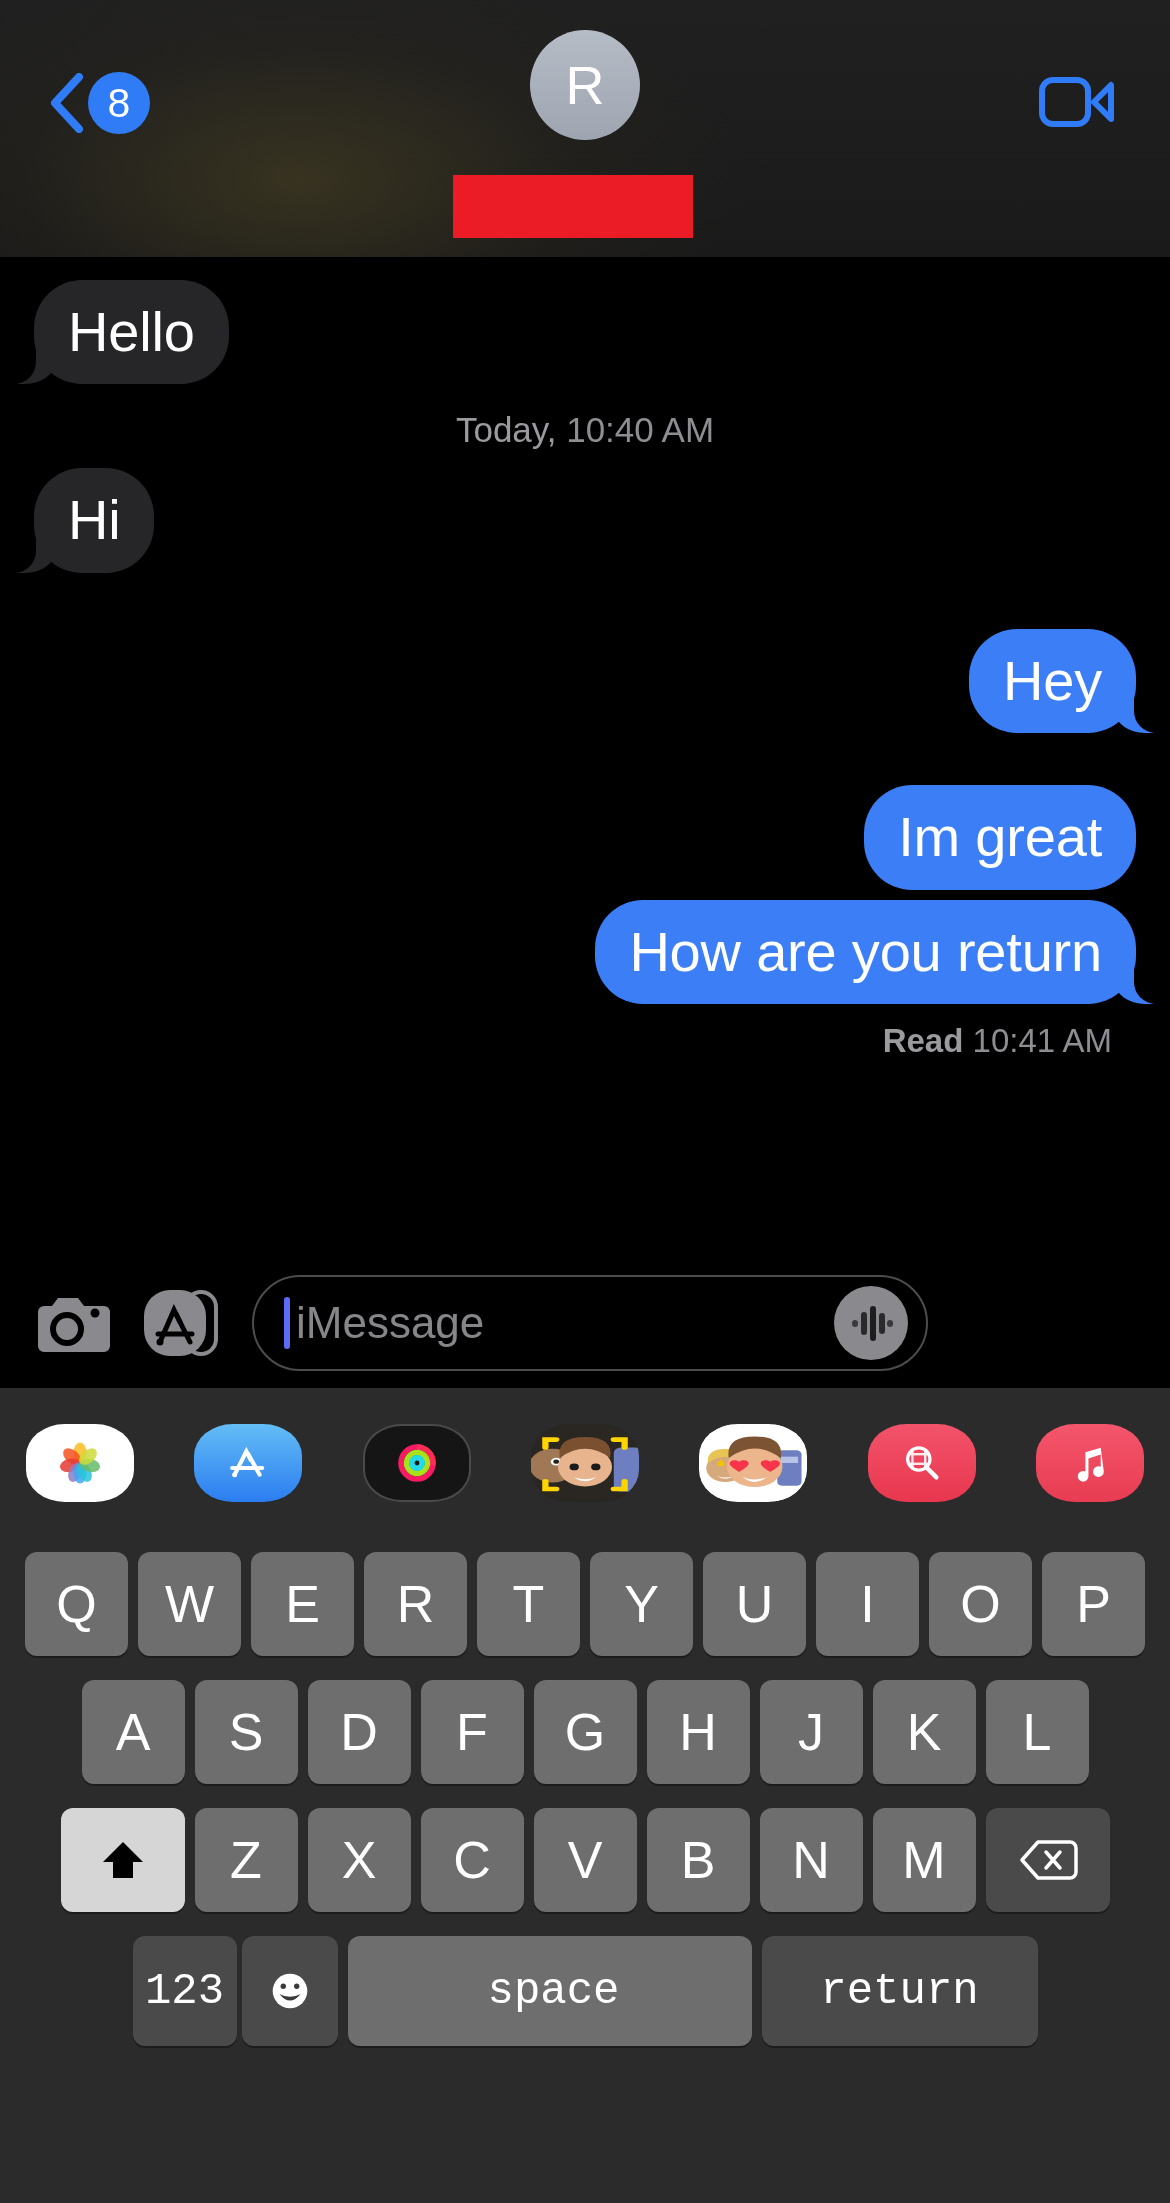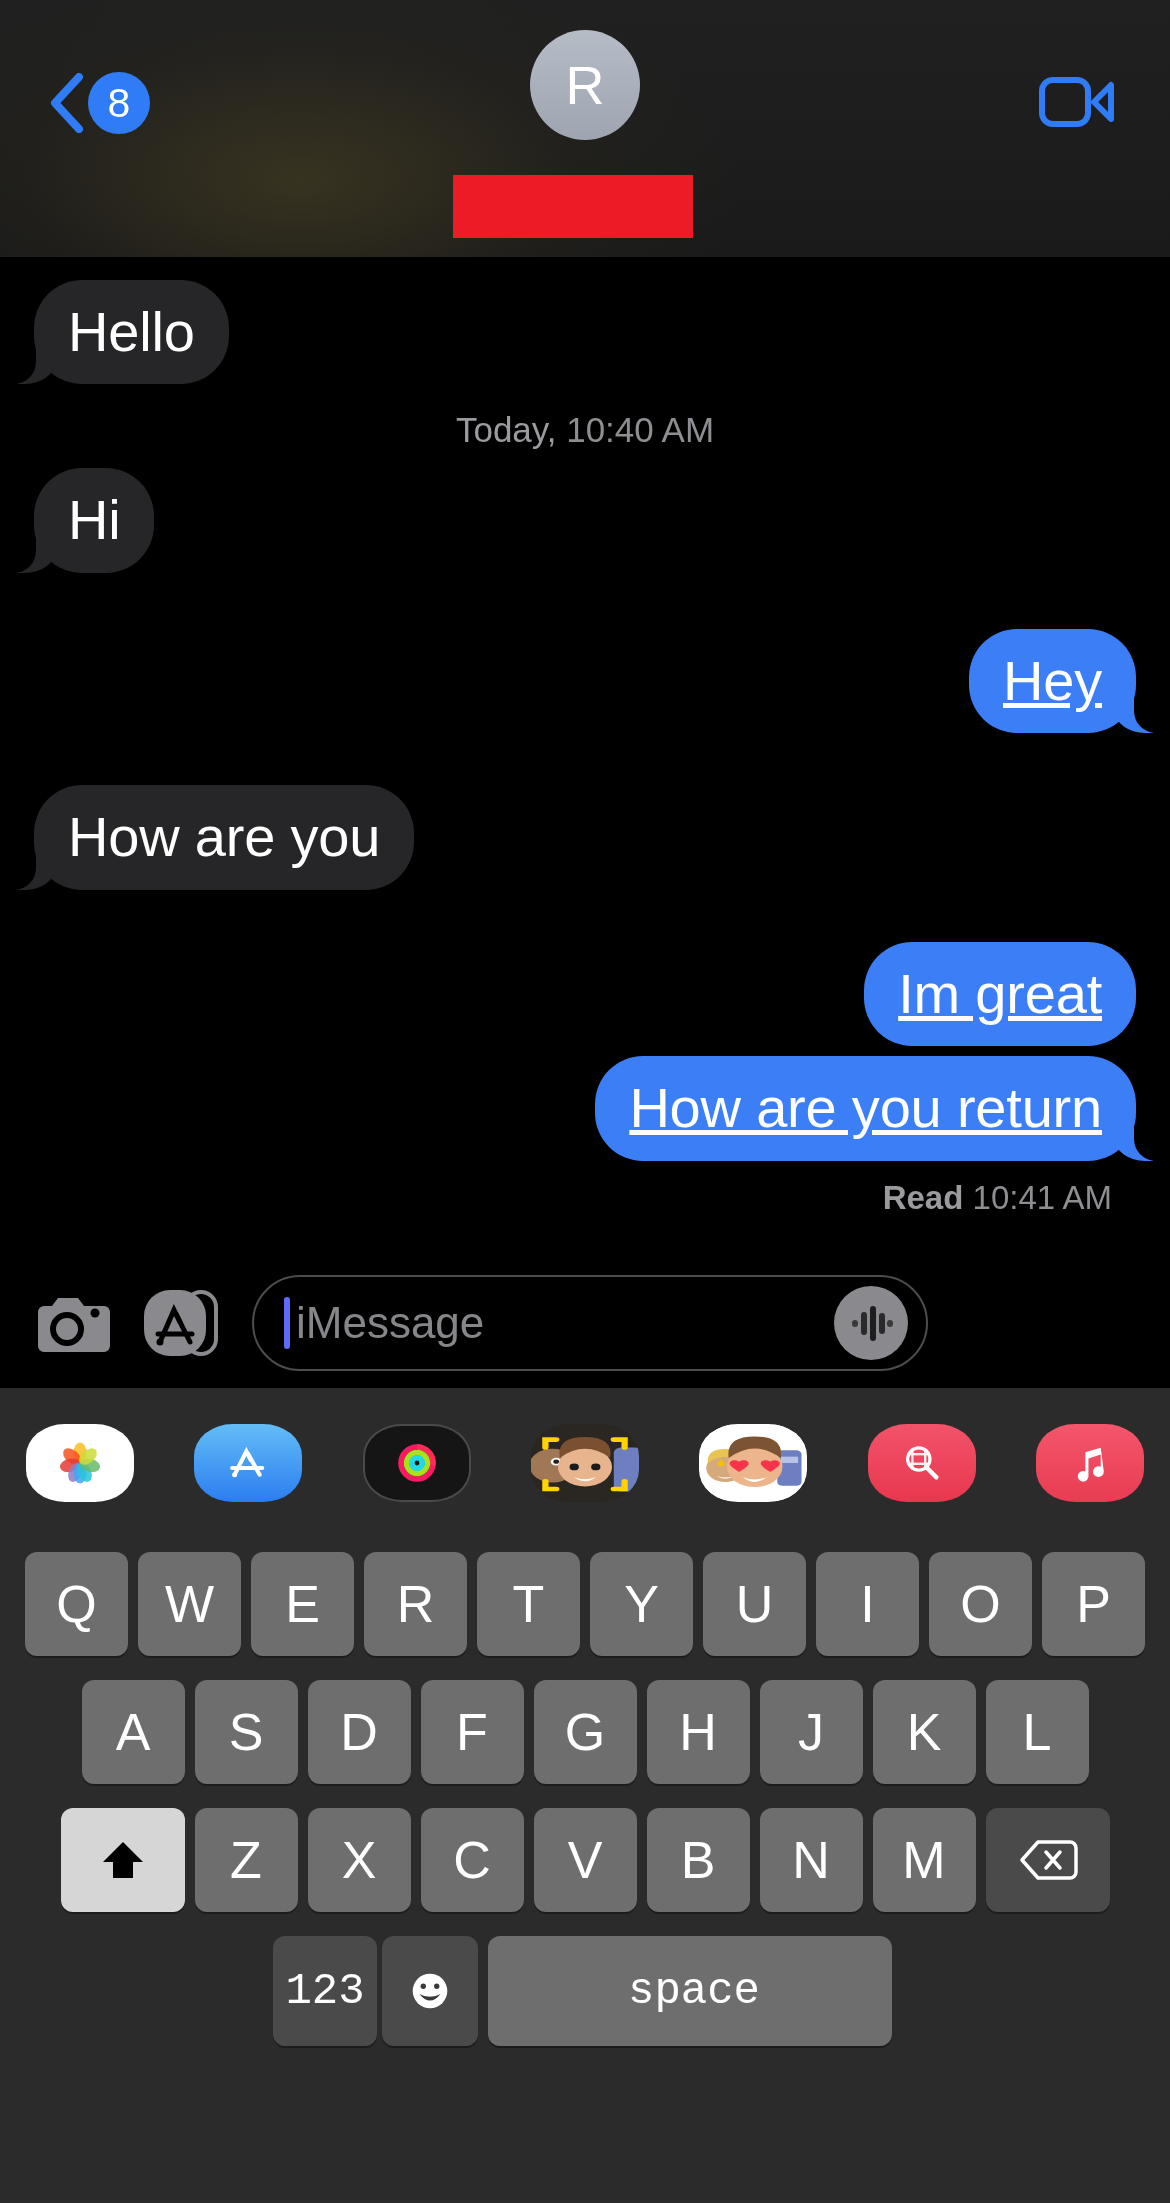--- a/index.html
+++ b/index.html
@@ -53,21 +53,21 @@
   .row.left{ justify-content:flex-start; }
   .row.right{ justify-content:flex-end; }
 
   .bubble{
     position:relative; max-width:760px;
     padding:22px 34px; border-radius:48px;
     font-size:56px; line-height:1.08; color:#fff;
     letter-spacing:-0.2px;
   }
   .bubble.in{ background:#262628; }
-  .bubble.out{ background:#3b7ef6;text-decoration:underline; }
+  .bubble.out{ background:#3b7ef6; }
 
   
   .bubble.tail-left::after{
     content:""; position:absolute; left:-17px; bottom:0;
     width:38px; height:34px; background:inherit;
     border-bottom-right-radius:30px 22px;
   }
   .bubble.tail-left::before{
     content:""; position:absolute; left:-32px; bottom:0;
     width:34px; height:34px; background:#000;
@@ -195,25 +195,20 @@
         <span>Hi</span>
       </div>
     </div>
 
     <div class="row right" style="margin-top:56px;">
       <div class="bubble out tail-right">
         <span>Hey</span>
       </div>
     </div>
 
-    <div class="row left" style="margin-top:52px;">
-      <div class="bubble in tail-left">
-        <span>How are you</span>
-      </div>
-    </div>
 
     <div class="row right" style="margin-top:52px;padding-left:21px;">
       <div class="bubble out">
         <span>Im great</span>
       </div>
     </div>
 
     <div class="row right" style="margin-top:10px;">
       <div class="bubble out tail-right">
         <span>How are you return</span>
@@ -405,16 +400,17 @@
       <div class="key" id="num-key">123</div>
       <div class="key" id="emoji-key">
         <svg viewBox="0 0 52 52" width="50" height="50">
           <circle cx="26" cy="26" r="18" fill="#fff"></circle>
           <circle cx="19" cy="21" r="2.8" fill="#3a3a3a"></circle>
           <circle cx="33" cy="21" r="2.8" fill="#3a3a3a"></circle>
           <path d="M15 29 q11 14 22 0 q-11 6 -22 0z" fill="#3a3a3a"></path>
         </svg>
       </div>
       <div class="key" id="space-key">space</div>
+      <div class="key" id="return-key">return</div>
     </div>
   </div>
 
 </div>
 
 </body></html>

